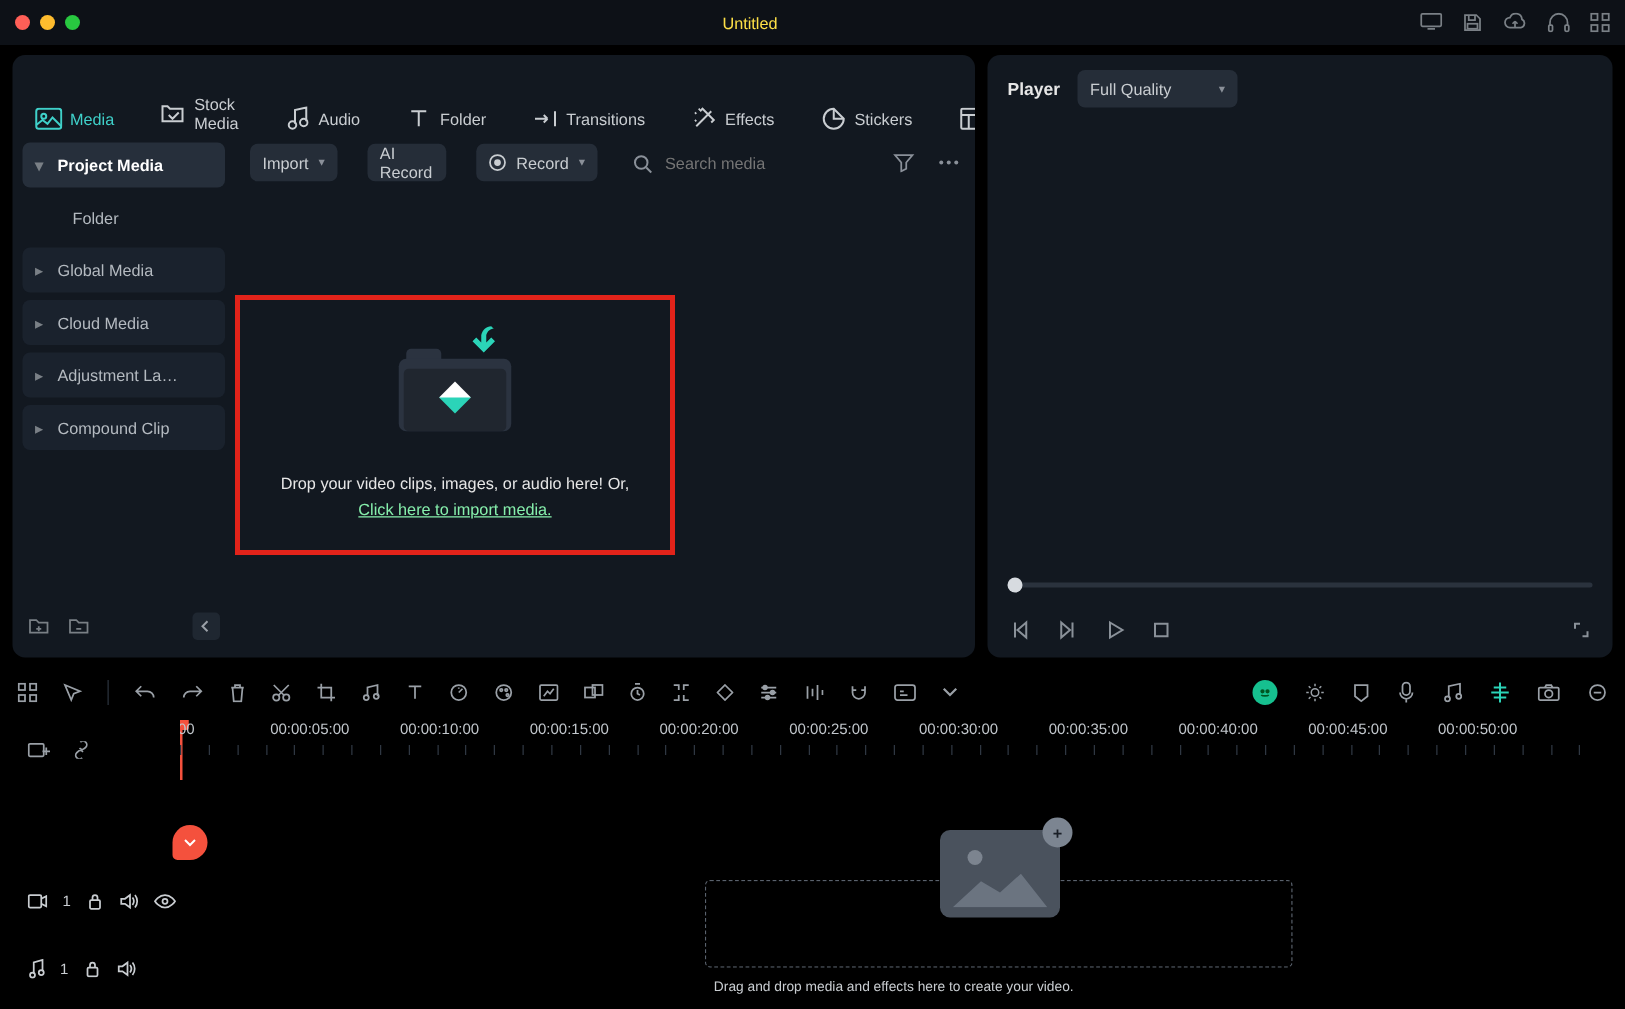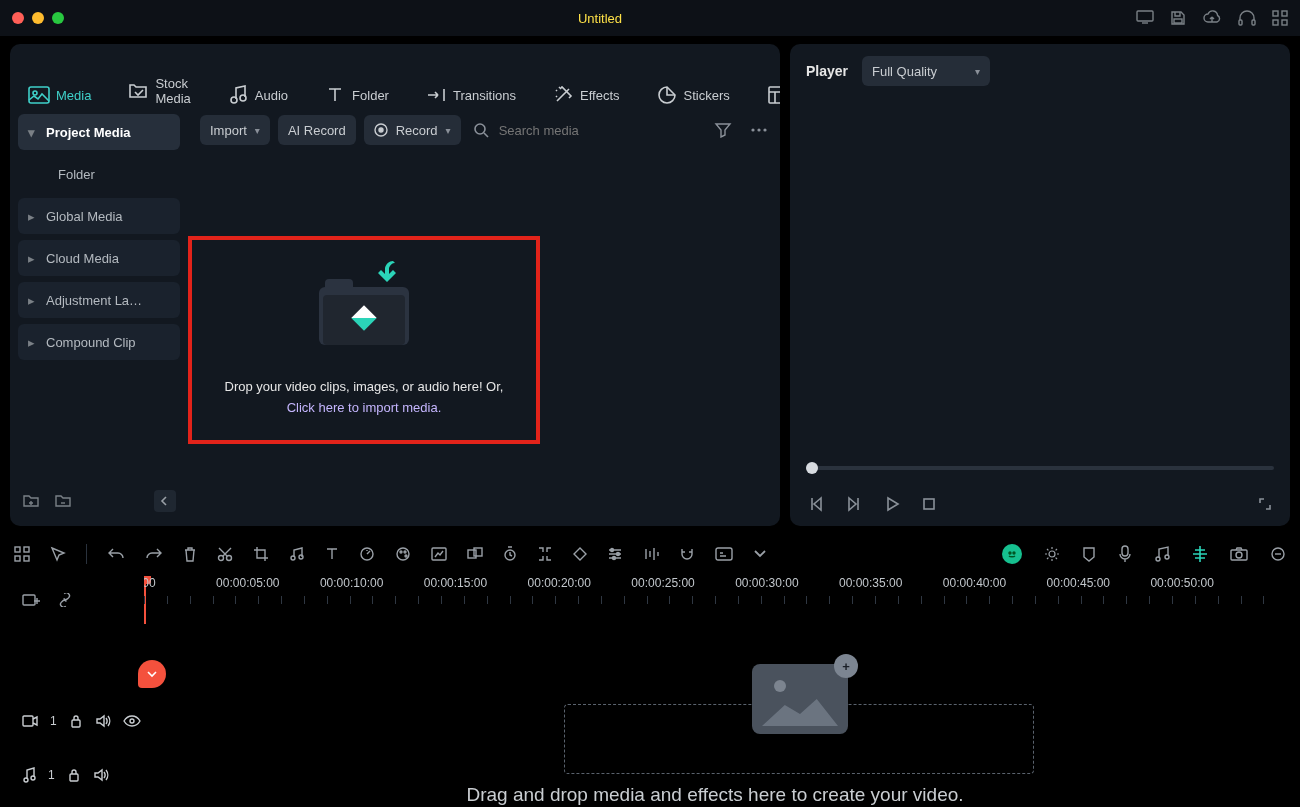--- a/index.html
+++ b/index.html
@@ -25,35 +25,35 @@
   .panel-body{display:flex;flex:1;min-height:0}
   .sidebar{width:178px;padding:8px 8px 8px 8px;display:flex;flex-direction:column;gap:6px}
   .navitem{display:flex;align-items:center;height:36px;border-radius:6px;padding:0 10px;background:#1a222d;color:#b4bac0;cursor:pointer;gap:8px;font-size:13px}
   .navitem.active{background:#262f3b;color:#fff;font-weight:600}
   .navitem.plain{background:transparent}
   .chev{width:10px;color:#7a8086}
   .sidebar-footer{margin-top:auto;display:flex;align-items:center;gap:14px;padding:6px 4px;color:#7a8086}
   .sbf-right{margin-left:auto;width:22px;height:22px;border-radius:4px;background:#1f2731;display:flex;align-items:center;justify-content:center}
   
   .content{flex:1;display:flex;flex-direction:column}
-  .toolbar{display:flex;align-items:center;gap:8px;padding:8px 12px;height:48px}
+  .toolbar{display:flex;align-items:center;gap:24px;padding:8px 12px;height:48px}
   .pill{background:#252d38;border-radius:6px;height:30px;display:flex;align-items:center;padding:0 10px;gap:8px;color:#c9cdd1;cursor:pointer;font-size:13px}
-  .search{display:flex;align-items:flex-start;gap:8px;color:#8a9099;margin-left:4px}
+  .search{display:flex;align-items:flex-end;gap:8px;color:#8a9099;margin-left:4px}
   .search input{background:transparent;border:none;outline:none;color:#c9cdd1;font-size:13px;width:160px}
   .tb-right{margin-left:auto;display:flex;align-items:center;gap:18px;color:#8a9099}
   .drop-area{flex:1;display:flex;align-items:center;justify-content:flex-start}
   .drop-box{width:352px;height:208px;border:4px solid #e2231a;display:flex;flex-direction:column;align-items:center;justify-content:center;gap:6px}
   .folder-graphic{width:110px;height:90px;position:relative;margin-bottom:18px}
   .folder-back{position:absolute;left:10px;top:22px;width:90px;height:58px;background:#2b3340;border-radius:6px}
   .folder-tab{position:absolute;left:16px;top:14px;width:28px;height:14px;background:#2b3340;border-radius:4px 4px 0 0}
   .folder-front{position:absolute;left:14px;top:30px;width:82px;height:50px;background:#20262f;border-radius:4px}
   .folder-diamond{position:absolute;left:46px;top:44px;width:18px;height:18px;transform:rotate(45deg);background:linear-gradient(135deg,#fff 48%,#2bd4b8 52%)}
   .folder-arrow{position:absolute;left:58px;top:-8px;color:#2bd4b8}
   .drop-text{color:#e6e6e6;font-size:13px}
-  .drop-link{color:#c4b5fd;cursor:pointer}
+  .drop-link{color:#86efac;text-decoration:underline;cursor:pointer}
   
   .player-head{display:flex;align-items:center;gap:14px;padding:12px 16px;font-size:14px}
   .player-label{color:#e6e6e6;font-weight:600}
   .quality-dd{background:#252d38;border-radius:6px;height:30px;display:flex;align-items:center;padding:0 10px;gap:38px;color:#c9cdd1;cursor:pointer;font-size:13px}
   .player-view{flex:1}
   .player-scrub{height:28px;padding:0 16px;display:flex;align-items:center}
   .scrub-track{flex:1;height:4px;background:#2a323d;border-radius:2px;position:relative}
   .scrub-dot{position:absolute;left:0;top:-4px;width:12px;height:12px;border-radius:50%;background:#d7dbe0}
   .player-ctrl{height:44px;display:flex;align-items:center;gap:22px;padding:0 18px;color:#8a9199}
   
@@ -78,21 +78,21 @@
   .tracks{position:relative;height:200px;display:flex}
   .track-headers{width:130px}
   .track-head{height:54px;display:flex;align-items:center;gap:12px;color:#c9cdd1;padding:0 8px;font-size:12px}
   .track-body{flex:1;position:relative}
   .diamond-handle{position:absolute;left:-6px;top:36px;width:28px;height:28px;background:#f4513d;border-radius:50% 50% 50% 4px;transform:rotate(0deg);display:flex;align-items:center;justify-content:center;color:#fff}
   .drop-target{position:absolute;left:420px;top:80px;width:470px;height:70px;border:1px dashed #5a626d;border-radius:4px}
   .thumb-card{position:absolute;left:608px;top:40px;width:96px;height:70px;background:#4a525d;border-radius:8px;display:flex;align-items:center;justify-content:center}
   .thumb-card .mtn{position:absolute;bottom:8px;left:10px;right:10px;height:30px;background:#6b7480;clip-path:polygon(0 100%,30% 30%,50% 60%,72% 10%,100% 100%)}
   .thumb-card .sun{position:absolute;top:16px;left:22px;width:12px;height:12px;border-radius:50%;background:#7c848f}
   .thumb-plus{position:absolute;right:-10px;top:-10px;width:24px;height:24px;border-radius:50%;background:#7c8591;color:#1a1f27;display:flex;align-items:center;justify-content:center;font-weight:700}
-  .tl-hint{position:absolute;left:0;right:0;top:160px;text-align:center;color:#c9cdd1;font-size:19px}
+  .tl-hint{position:absolute;left:0;right:0;top:160px;text-align:center;color:#c9cdd1;font-size:11px}
   .ic-btn{cursor:pointer}
 </style>
 </head>
 <body>
 
 <div class="titlebar">
   <div class="traffic">
     <span class="tl-red"></span>
     <span class="tl-yel"></span>
     <span class="tl-grn"></span>

